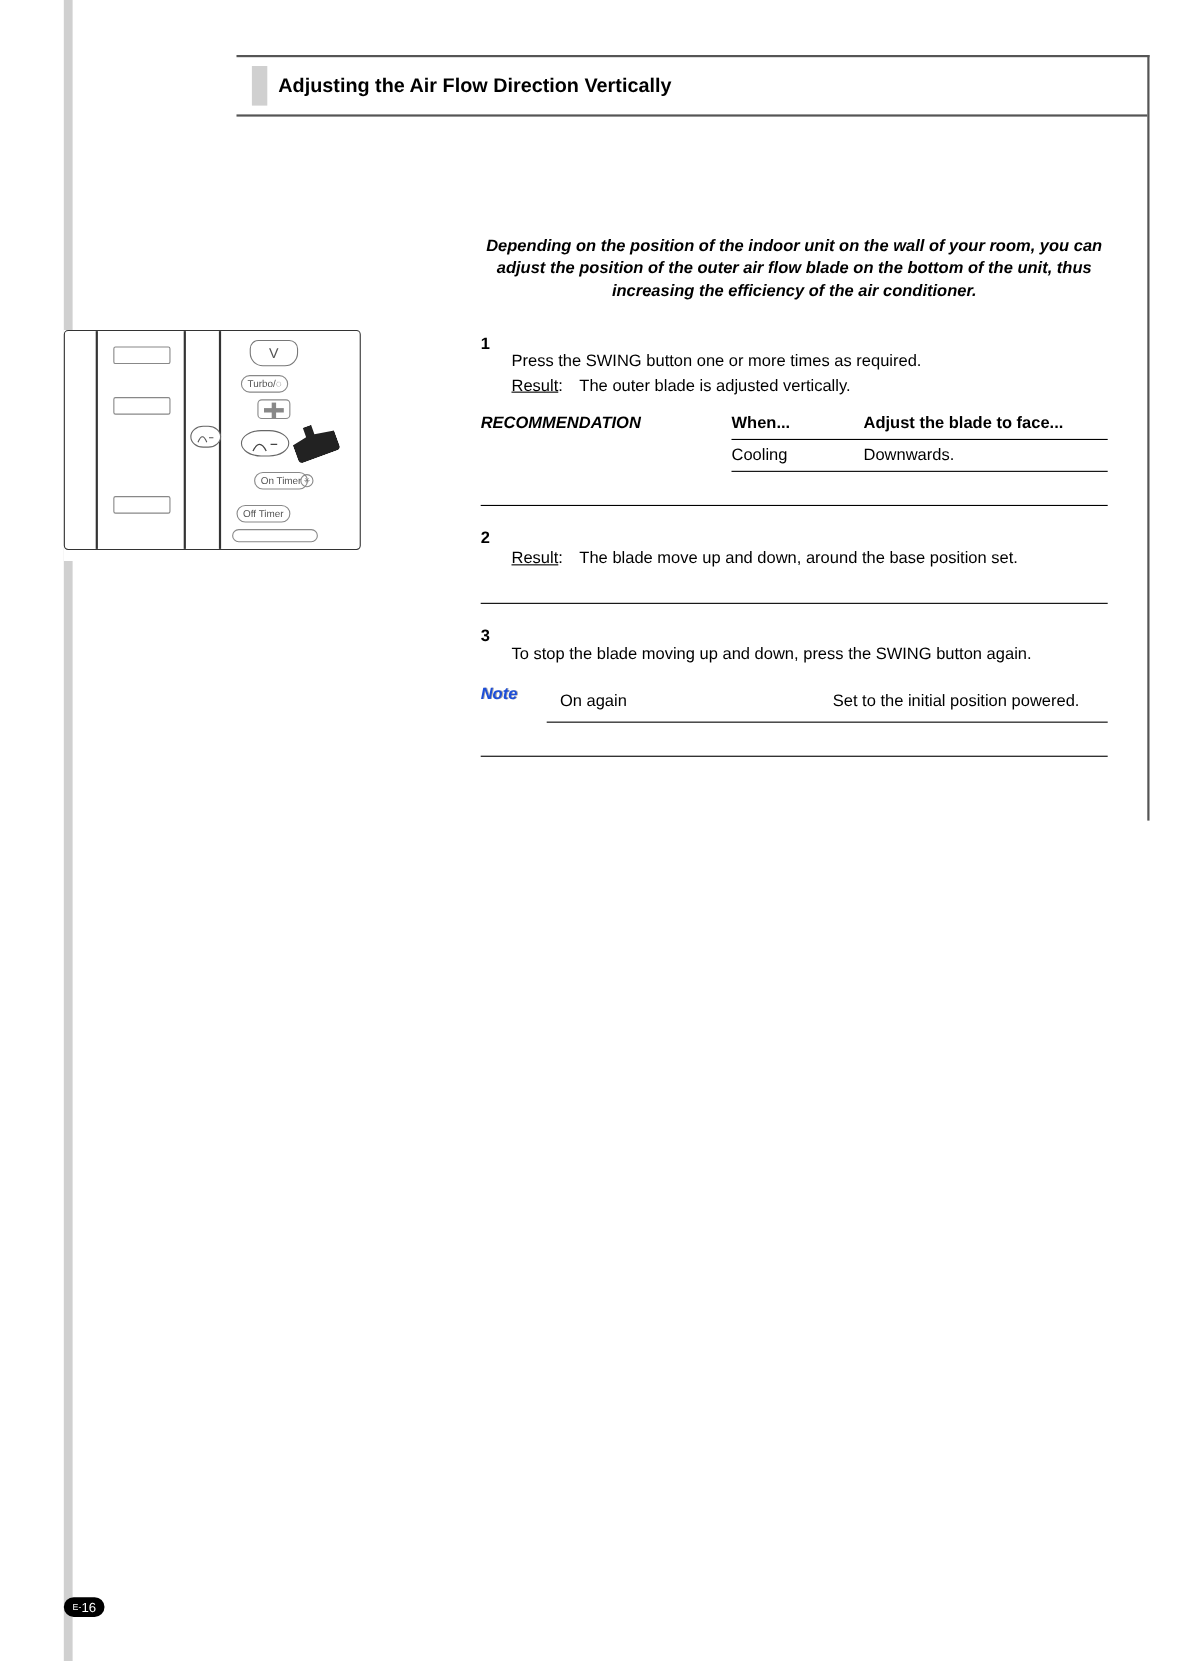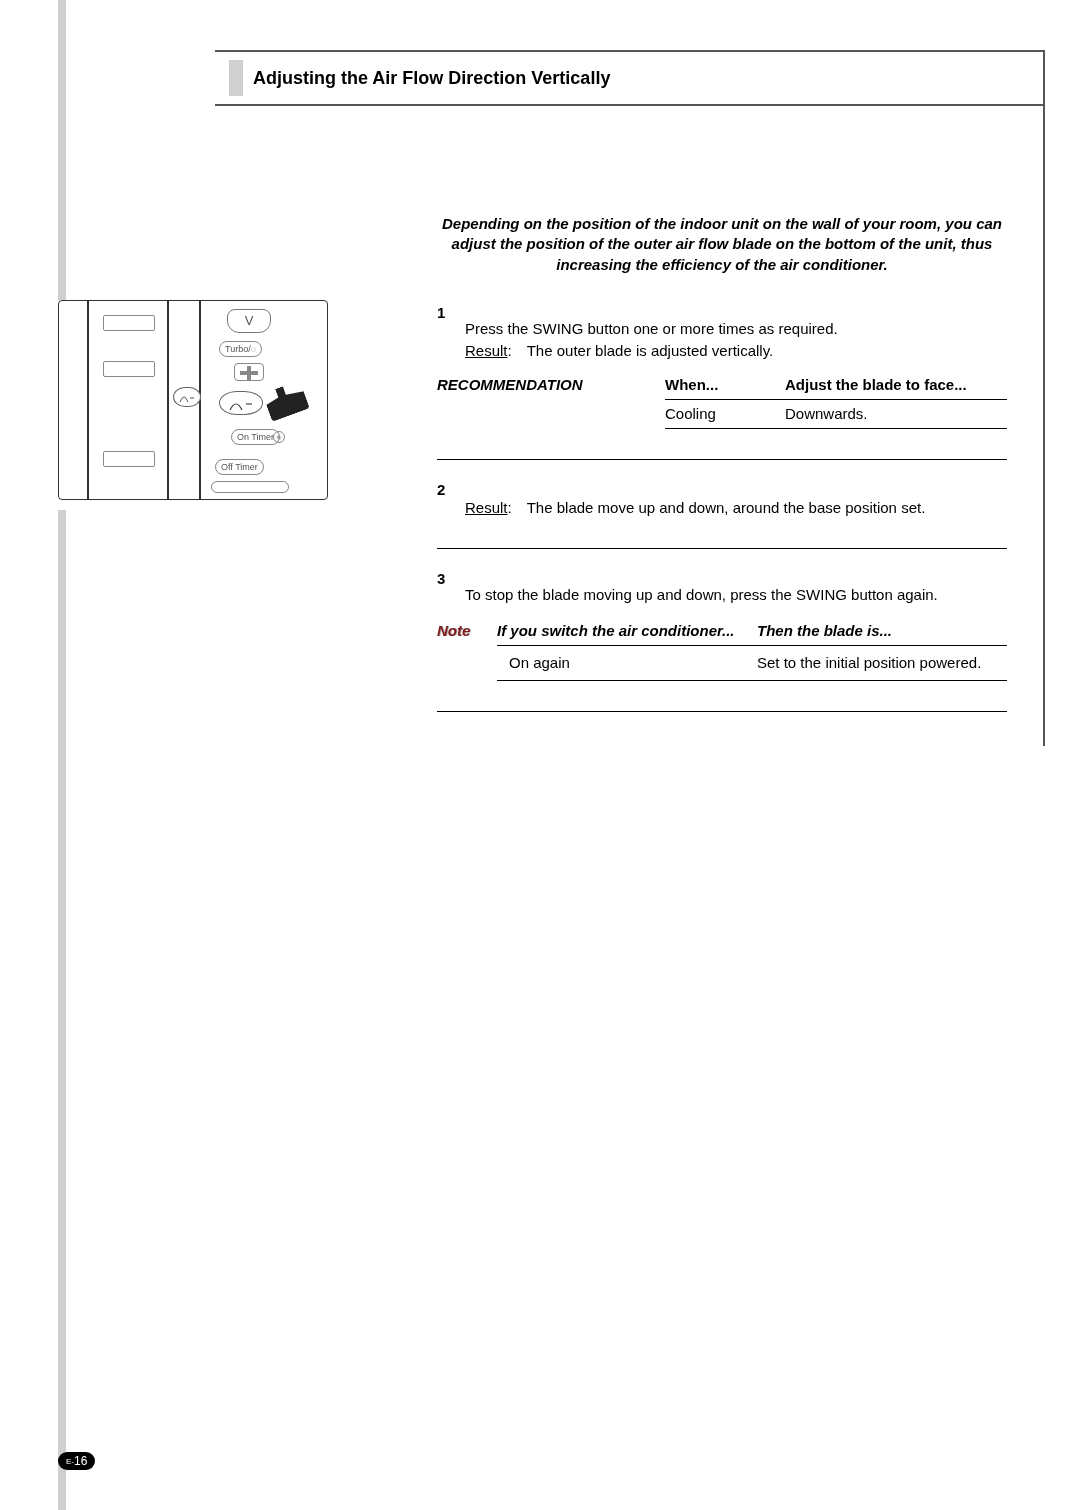--- a/index.html
+++ b/index.html
@@ -108,21 +108,21 @@
   }
   .note-row {
     display: flex;
     margin-top: 16px;
   }
   .note-label {
     font-style: italic;
     font-weight: bold;
     width: 60px;
     flex-shrink: 0;
-    color: #7f1d1d;
+    color: #1d4ed8;
     text-shadow: 1px 0 #aaa;
   }
   .note-table { flex: 1; }
   .note-table-head {
     display: flex;
     font-style: italic;
     font-weight: bold;
     border-bottom: 1px solid #000;
     padding-bottom: 3px;
   }
@@ -269,24 +269,20 @@
       <div class="step">
         <div class="step-num">3</div>
         <div class="step-body">
           <span>To stop the blade moving up and down, press the SWING button again.</span>
         </div>
       </div>
 
       <div class="note-row">
         <div class="note-label">Note</div>
         <div class="note-table">
-          <div class="note-table-head">
-            <div class="note-c1" style="padding-left:0">If you switch the air conditioner...</div>
-            <div class="note-c2">Then the blade is...</div>
-          </div>
           <div class="note-table-body">
             <div class="note-table-row">
               <div class="note-c1">On again</div>
               <div class="note-c2">Set to the initial position powered.</div>
             </div>
           </div>
         </div>
       </div>
 
       <div class="divider"></div>

